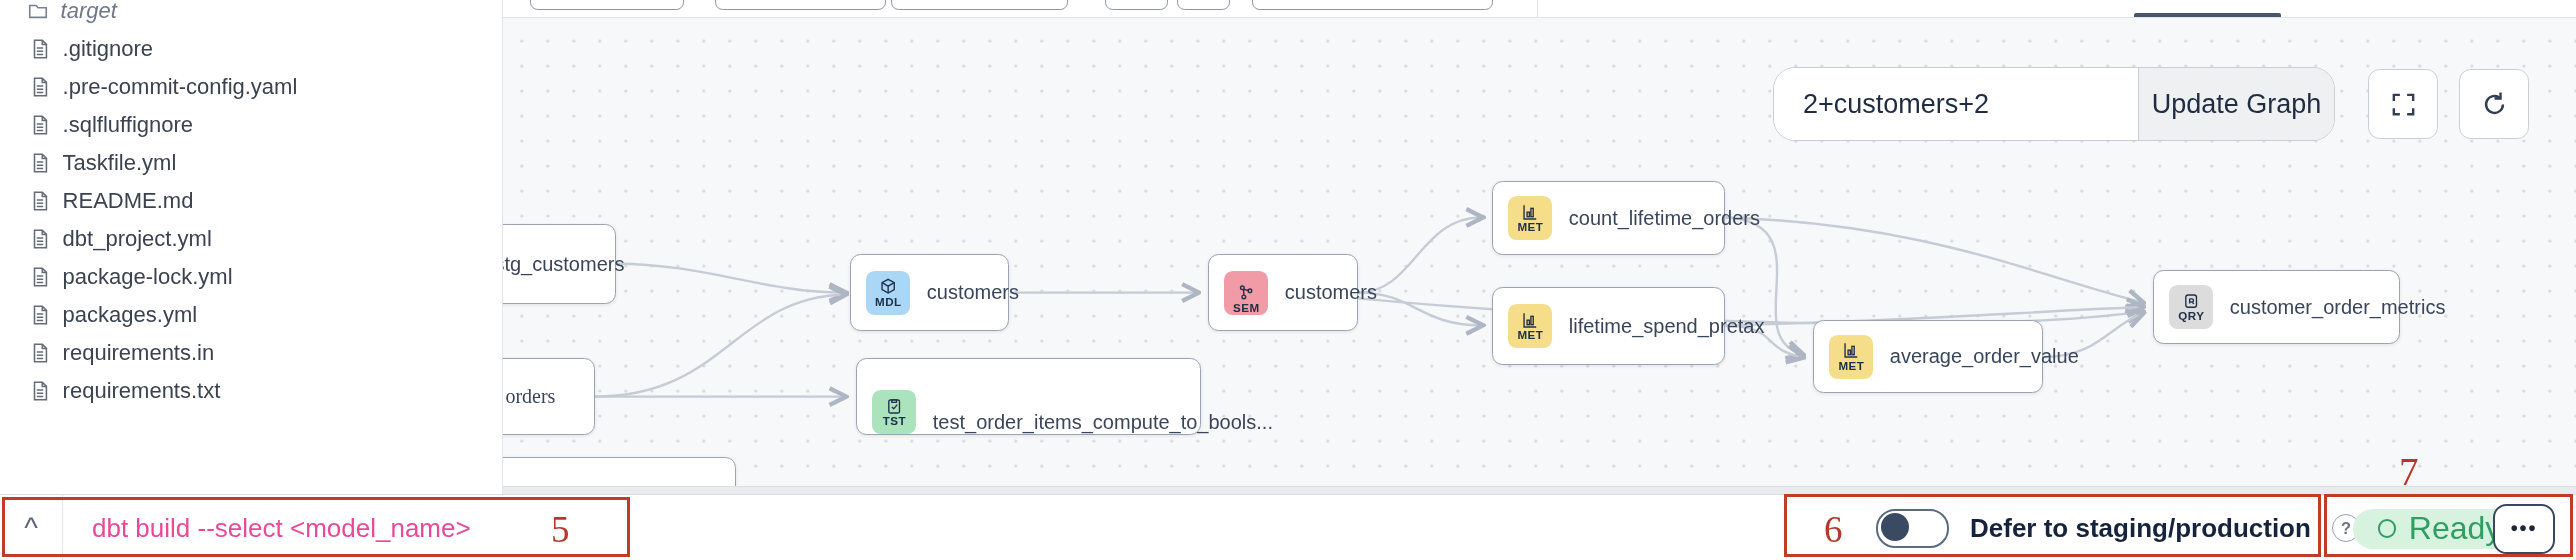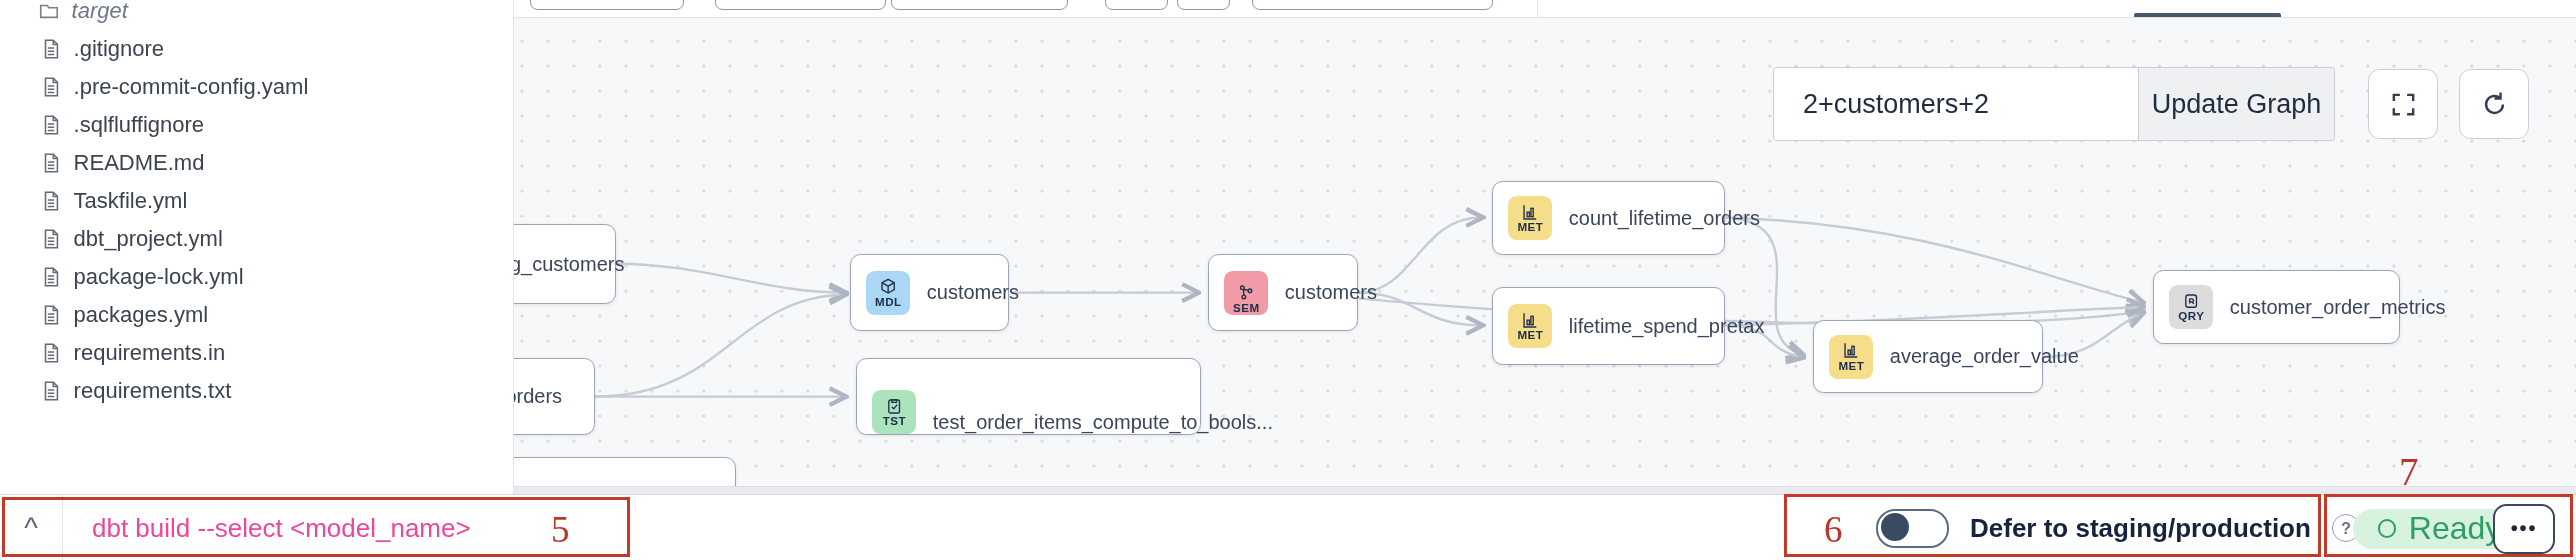--- a/index.html
+++ b/index.html
@@ -19,21 +19,21 @@
   .node-label{font-size:20px;color:#39455b;white-space:nowrap;}
   .badge{width:44px;height:44px;border-radius:8.7px;display:flex;flex-direction:column;
          align-items:center;justify-content:center;flex:0 0 auto;color:#20304a;}
   .badge svg{width:18.3px;height:18.3px;display:block;}
   .badge .code{font-size:11.6px;font-weight:bold;line-height:12.5px;letter-spacing:0.5px;}
   .scroll-strip{position:absolute;left:0;right:0;bottom:0;height:7.7px;background:#e9ebee;
                 border-top:1px solid #dcdfe4;z-index:6;}
 
   
   .graph-toolbar{position:absolute;left:1270px;top:50px;display:flex;z-index:7;}
-  .filter-group{display:flex;height:74px;border:1.4px solid #c9ced6;border-radius:3px;
+  .filter-group{display:flex;height:74px;border:1.4px solid #c9ced6;border-radius:22px;
                 background:#fff;overflow:hidden;box-sizing:border-box;}
   .filter-input{width:335px;border:none;outline:none;background:#fff;padding:0 0 0 29px;
                 font-family:"Liberation Sans",sans-serif;font-size:27px;color:#1f2c42;}
   .update-btn{width:196px;background:#eef0f2;border:none;border-left:1.4px solid #c9ced6;
               font-family:"Liberation Sans",sans-serif;font-size:27px;color:#1f2c42;
               display:flex;align-items:center;justify-content:center;cursor:pointer;}
   .sq-btn{position:absolute;top:52px;width:70px;height:70px;border:1.4px solid #c9ced6;
           border-radius:11.6px;background:#fff;display:flex;align-items:center;
           justify-content:center;box-sizing:border-box;cursor:pointer;}
   .sq-btn svg{width:29px;height:29px;}
@@ -42,21 +42,21 @@
   .top-strip{position:absolute;left:502px;top:0;width:2074px;height:17.3px;background:#fff;
              border-bottom:1px solid #e0e3e8;z-index:8;}
   .strip-btn{position:absolute;top:-13.5px;height:23px;background:#fff;
              border:1.9px solid #8d96a6;border-radius:7.7px;box-sizing:border-box;}
   .strip-divider{position:absolute;left:1035px;top:0;width:1px;height:17.3px;background:#e0e3e8;}
   .tab-underline{position:absolute;left:1632px;bottom:0;width:147px;height:4.8px;
                  background:#4a566c;border-radius:1.9px 1.9px 0 0;}
 
   
   .file-panel{position:absolute;left:0;top:0;width:502px;height:494px;background:#fff;
-              z-index:9;overflow:hidden;border-right:1px solid #e2e5ea;margin-left:11px;}
+              z-index:9;overflow:hidden;border-right:1px solid #e2e5ea;}
   .file-list{margin-top:-7.7px;}
   .file-row{display:flex;align-items:center;height:38px;padding-left:29px;gap:11.6px;cursor:pointer;}
   .file-row .label{font-size:22px;color:#3a434f;white-space:nowrap;}
   .file-row.folder{padding-left:27px;}
   .file-row.folder .label{font-style:italic;color:#6e7889;}
   .ficon{width:22px;height:22px;flex:0 0 auto;}
 
   
   .bottom-bar{position:absolute;left:0;top:494px;width:2576px;height:66px;background:#fff;
               border-top:1px solid #d8dbe0;z-index:10;box-sizing:border-box;}
@@ -114,21 +114,21 @@
         <path d="M1269,320 C1325,322 1305,344 1348,353" marker-end="url(#arr)"></path>
         <path d="M1269,320 C1450,316 1580,306 1701,301" marker-end="url(#arr)"></path>
         <path d="M1599,353 C1655,353 1668,320 1701,308" marker-end="url(#arr)"></path>
       </g>
     </svg>
 
     <div class="node" style="left:-100px;top:207px;width:213px;height:80px;">
       <span class="node-label" style="margin-left:75px;">stg_customers</span>
     </div>
     <div class="node" style="left:-97px;top:341px;width:189px;height:77px;">
-      <span class="node-label" style="margin-left:83px;">orders</span>
+      <span class="node-label" style="margin-left:83px;font-family:Liberation Serif, serif;">orders</span>
     </div>
     <div class="node" style="left:-97px;top:440px;width:330px;height:67px;"></div>
 
     <div class="node" style="left:347px;top:237px;width:159px;height:77px;">
       <span class="badge" style="background:#a9d7f5;">
         <svg viewBox="0 0 24 24" fill="none" stroke="#20304a" stroke-width="1.8">
             <path d="M12 3 L20 7.5 V16.5 L12 21 L4 16.5 V7.5 Z"></path>
             <path d="M4 7.5 L12 12 L20 7.5 M12 12 V21"></path>
           </svg>
         <span class="code">MDL</span>
@@ -269,28 +269,28 @@
             <path d="M6 2.5 H14.5 L19 7 V21.5 H6 Z"></path>
             <path d="M14.5 2.5 V7 H19 M8.5 11 h7 M8.5 14.5 h7 M8.5 18 h7"></path>
           </svg>
         <span class="label">.sqlfluffignore</span>
       </div>
       <div class="file-row">
         <svg class="ficon" viewBox="0 0 24 24" fill="none" stroke="#636c79" stroke-width="1.7">
             <path d="M6 2.5 H14.5 L19 7 V21.5 H6 Z"></path>
             <path d="M14.5 2.5 V7 H19 M8.5 11 h7 M8.5 14.5 h7 M8.5 18 h7"></path>
           </svg>
+        <span class="label">Taskfile.yml</span>
+      </div>
+      <div class="file-row">
+        <svg class="ficon" viewBox="0 0 24 24" fill="none" stroke="#636c79" stroke-width="1.7">
+            <path d="M6 2.5 H14.5 L19 7 V21.5 H6 Z"></path>
+            <path d="M14.5 2.5 V7 H19 M8.5 11 h7 M8.5 14.5 h7 M8.5 18 h7"></path>
+          </svg>
         <span class="label">README.md</span>
-      </div>
-      <div class="file-row">
-        <svg class="ficon" viewBox="0 0 24 24" fill="none" stroke="#636c79" stroke-width="1.7">
-            <path d="M6 2.5 H14.5 L19 7 V21.5 H6 Z"></path>
-            <path d="M14.5 2.5 V7 H19 M8.5 11 h7 M8.5 14.5 h7 M8.5 18 h7"></path>
-          </svg>
-        <span class="label">Taskfile.yml</span>
       </div>
       <div class="file-row">
         <svg class="ficon" viewBox="0 0 24 24" fill="none" stroke="#636c79" stroke-width="1.7">
             <path d="M6 2.5 H14.5 L19 7 V21.5 H6 Z"></path>
             <path d="M14.5 2.5 V7 H19 M8.5 11 h7 M8.5 14.5 h7 M8.5 18 h7"></path>
           </svg>
         <span class="label">dbt_project.yml</span>
       </div>
       <div class="file-row">
         <svg class="ficon" viewBox="0 0 24 24" fill="none" stroke="#636c79" stroke-width="1.7">

